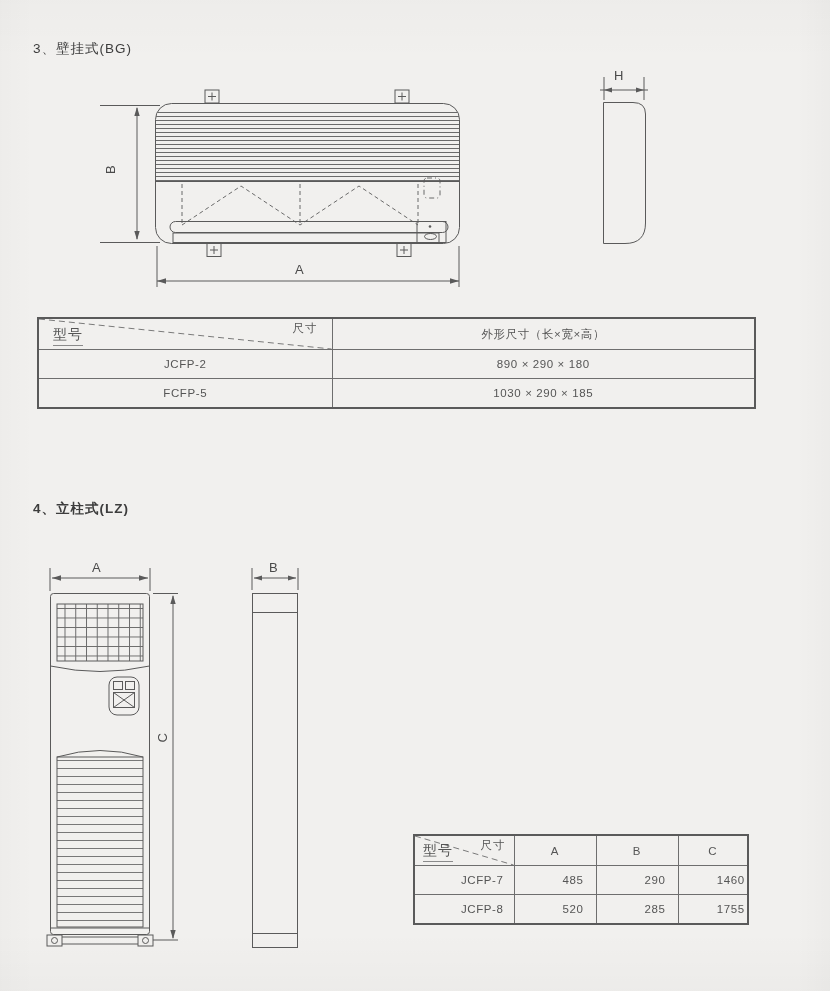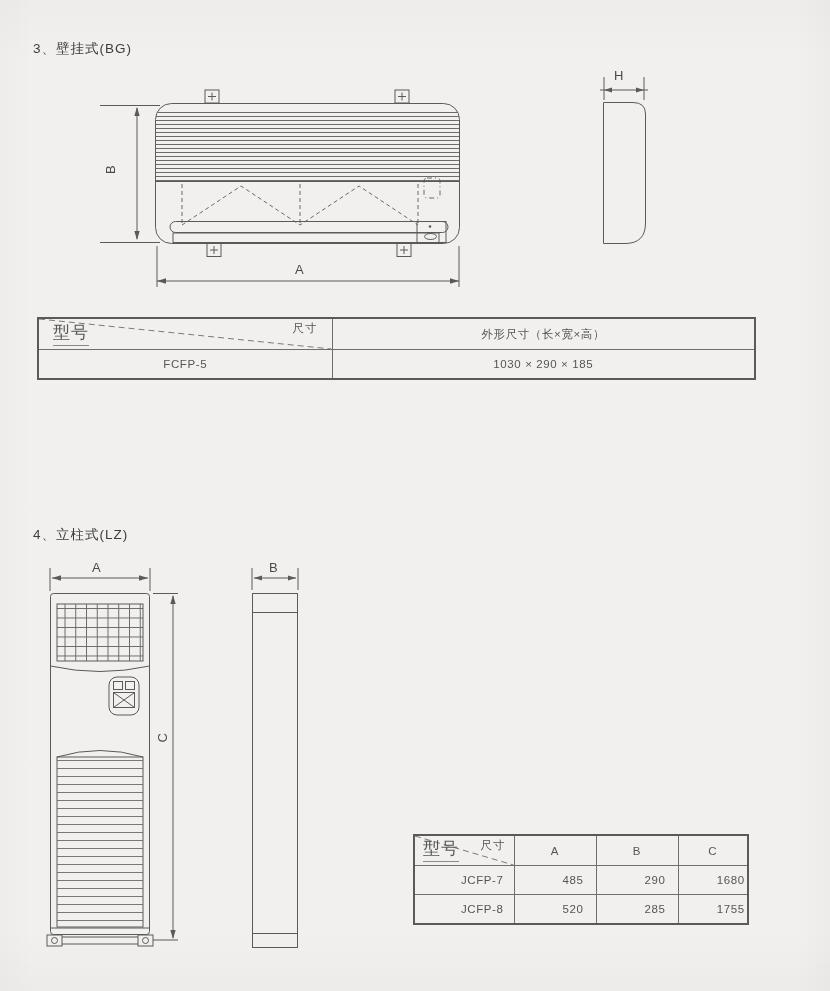--- a/index.html
+++ b/index.html
@@ -61,35 +61,35 @@
   #table-lz td{height:28px;padding-left:36px;}
 
   .corner-cell{position:relative;overflow:hidden;}
   .corner-cell svg{position:absolute;left:0;top:0;width:100%;height:100%;}
   .corner-top{
     position:absolute;top:2px;right:14px;
     font-size:11.5px;color:#555;letter-spacing:1px;
   }
   .corner-bottom{
     position:absolute;bottom:3px;left:14px;
-    font-size:17px;color:#555;letter-spacing:1px;
+    font-size:14px;color:#555;letter-spacing:1px;
     border-bottom:1px solid #8a8a8a;
     padding-bottom:1px;
   }
   #table-lz .corner-top{right:8px;}
   #table-lz .corner-bottom{left:8px;}
 </style>
 </head>
 <body>
 
 <div class="page">
 
   <div class="heading" style="left:33px;top:40px;">3、壁挂式(BG)</div>
 
-  <div class="heading" style="left:33px;top:526px;">4、立柱式(LZ)</div>
+  <div class="heading" style="left:33px;top:500px;font-weight:bold;">4、立柱式(LZ)</div>
 
   <svg id="drawing-layer" width="830" height="991" viewBox="0 0 830 991" aria-hidden="true">
     <defs>
       <pattern id="hl4" width="4" height="4" patternUnits="userSpaceOnUse">
         <path d="M0,0.5 H4" stroke="#6b6b6b" stroke-width="1"></path>
       </pattern>
       <pattern id="hl8" width="8" height="8" patternUnits="userSpaceOnUse">
         <path d="M0,0.5 H8" stroke="#787878" stroke-width="1"></path>
       </pattern>
       <pattern id="grid" width="10.75" height="9.5" patternUnits="userSpaceOnUse">
@@ -203,20 +203,24 @@
     <tbody>
         <tr>
       <th class="corner-cell">
         <svg viewBox="0 0 100 100" preserveAspectRatio="none">
           <line x1="0" y1="0" x2="100" y2="100" stroke="#7a7a7a" stroke-width="1" stroke-dasharray="6 4" vector-effect="non-scaling-stroke"></line>
         </svg>
         <span class="corner-top">尺寸</span>
         <span class="corner-bottom">型号</span>
       </th>
       <th>外形尺寸（长×宽×高）</th>
+    </tr>
+    <tr>
+      <td>JCFP-2</td>
+      <td>890 × 290 × 180</td>
     </tr>
     <tr>
       <td>FCFP-5</td>
       <td>1030 × 290 × 185</td>
     </tr>
   </tbody>
     </table>
 
   <table class="spec" id="table-lz">
     <colgroup>
@@ -235,21 +239,21 @@
         <span class="corner-bottom">型号</span>
       </th>
       <th>A</th>
       <th>B</th>
       <th>C</th>
     </tr>
     <tr>
       <td>JCFP-7</td>
       <td>485</td>
       <td>290</td>
-      <td>1680</td>
+      <td>1460</td>
     </tr>
     <tr>
       <td>JCFP-8</td>
       <td>520</td>
       <td>285</td>
       <td>1755</td>
     </tr>
   </tbody>
     </table>
 

